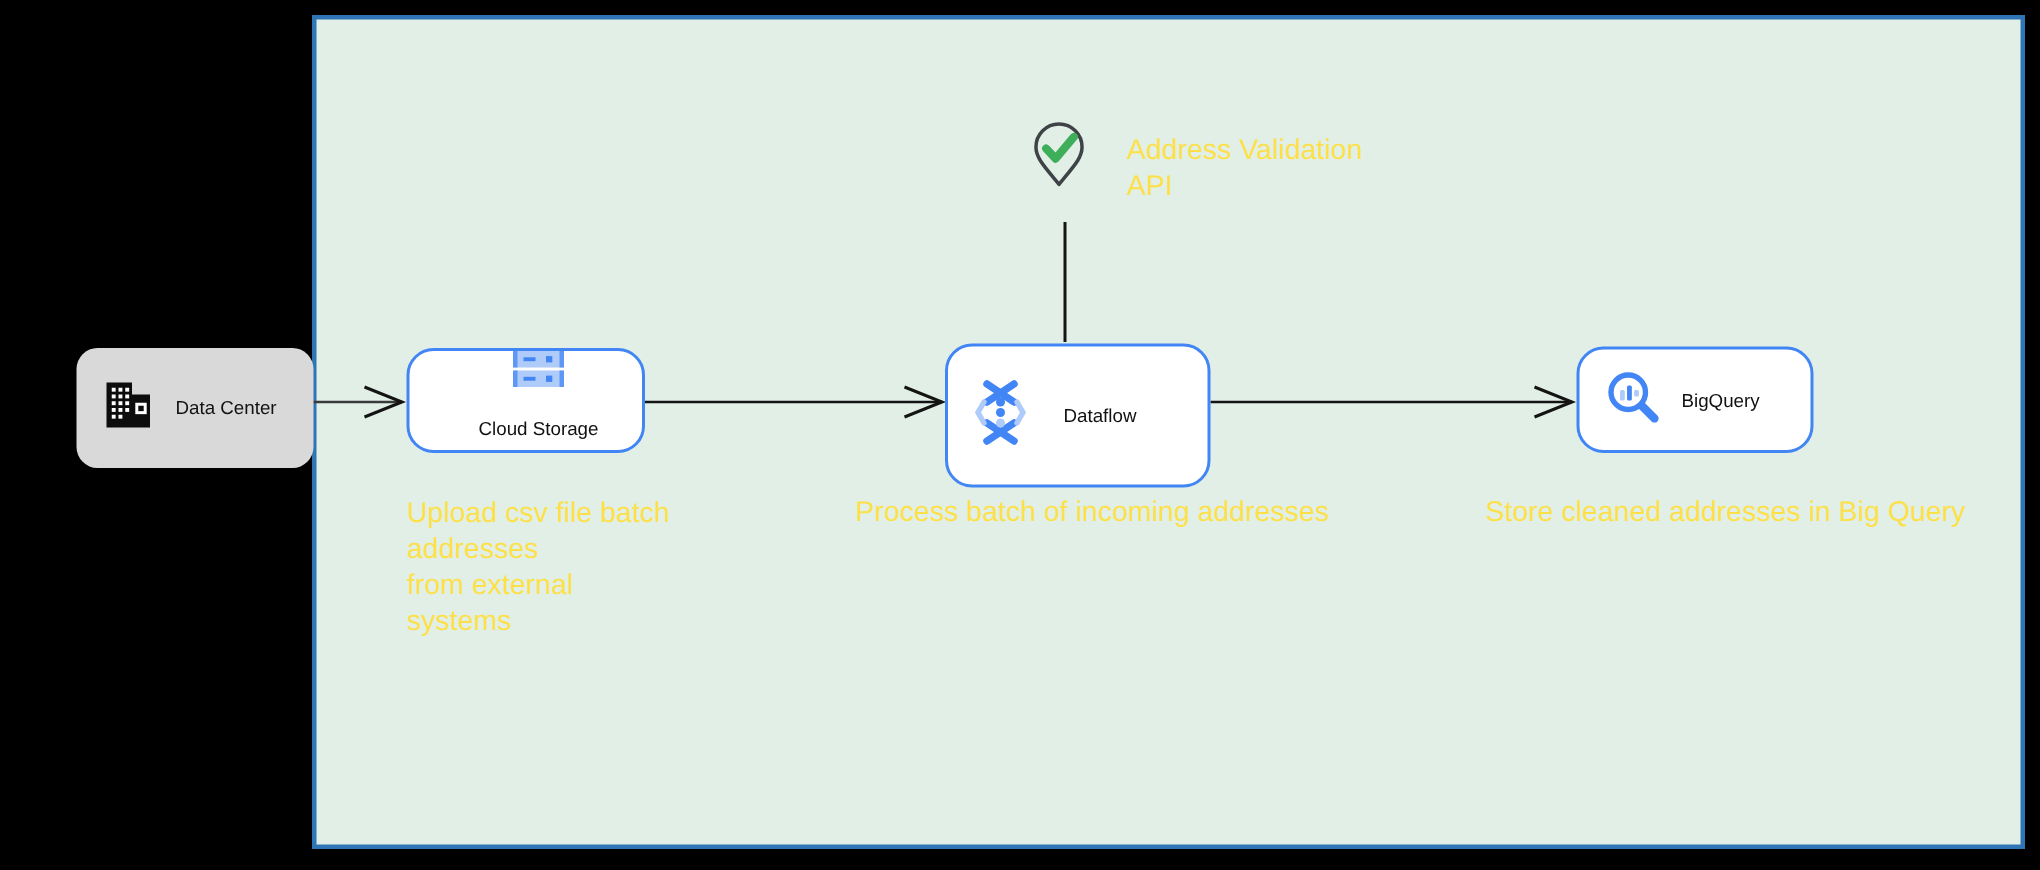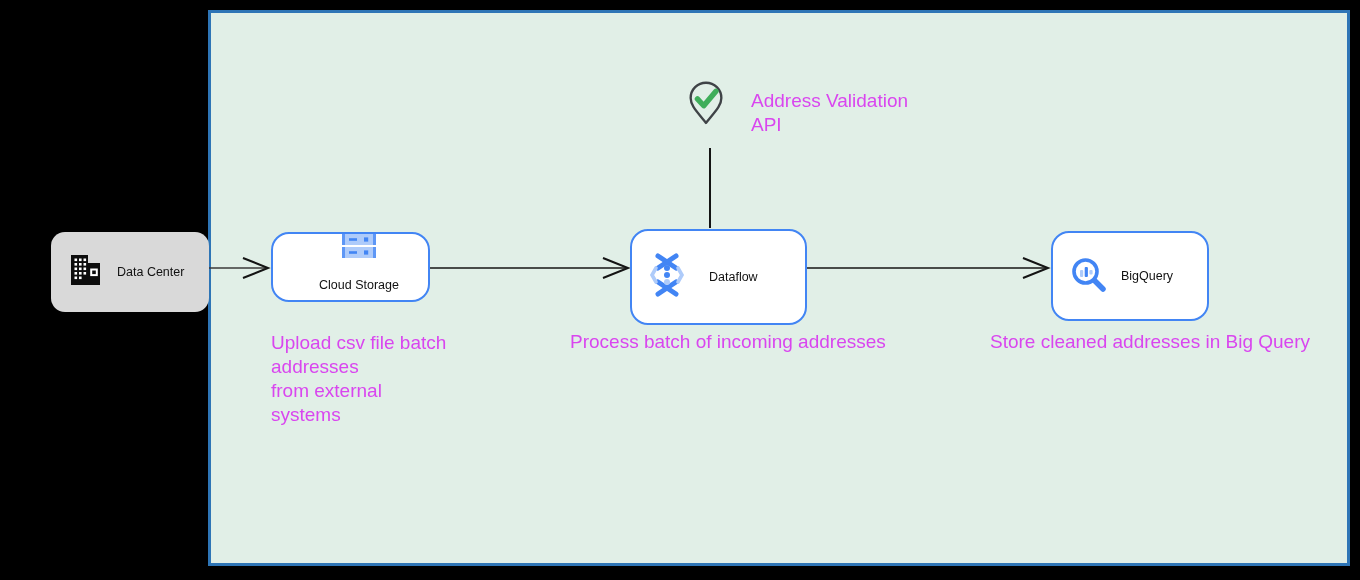--- a/index.html
+++ b/index.html
@@ -8,22 +8,22 @@
   .boundary{position:absolute;left:208px;top:10px;width:1136px;height:550px;
             background:#e1efe7;border:3px solid #2e75b6;}
   .node{position:absolute;display:flex;align-items:center;gap:14px;box-sizing:border-box;
         padding-left:17px;}
   .service{background:#ffffff;border:2.5px solid #4285f4;border-radius:18px;}
   .external{background:#d9d9d9;border-radius:14px;}
   .node-label{font-size:12.5px;color:#111;white-space:nowrap;}
   #node-data-center{left:11px;top:232px;width:158px;height:80px;margin-left:40px;}
   #node-cloud-storage{left:271px;top:232px;width:159px;height:70px;flex-direction:column;}
   #node-dataflow{left:630px;top:229px;width:177px;height:96px;gap:24px;}
-  #node-bigquery{left:1051px;top:231px;width:158px;height:90px;}
-  .caption{position:absolute;font-size:19px;line-height:24px;color:#d946ef;}
+  #node-bigquery{left:1051px;top:231px;width:158px;height:71px;}
+  .caption{position:absolute;font-size:19px;line-height:24px;color:#fde047;}
   .pre{white-space:pre-line;}
   #caption-upload{left:271px;top:331px;}
   #caption-process{left:570px;top:330px;}
   #caption-store{left:990px;top:330px;}
   #label-address-validation{left:751px;top:89px;}
   #pin-address-validation{position:absolute;left:687px;top:80px;}
   #connectors{position:absolute;left:0;top:0;pointer-events:none;}
 </style>
 </head>
 <body>

